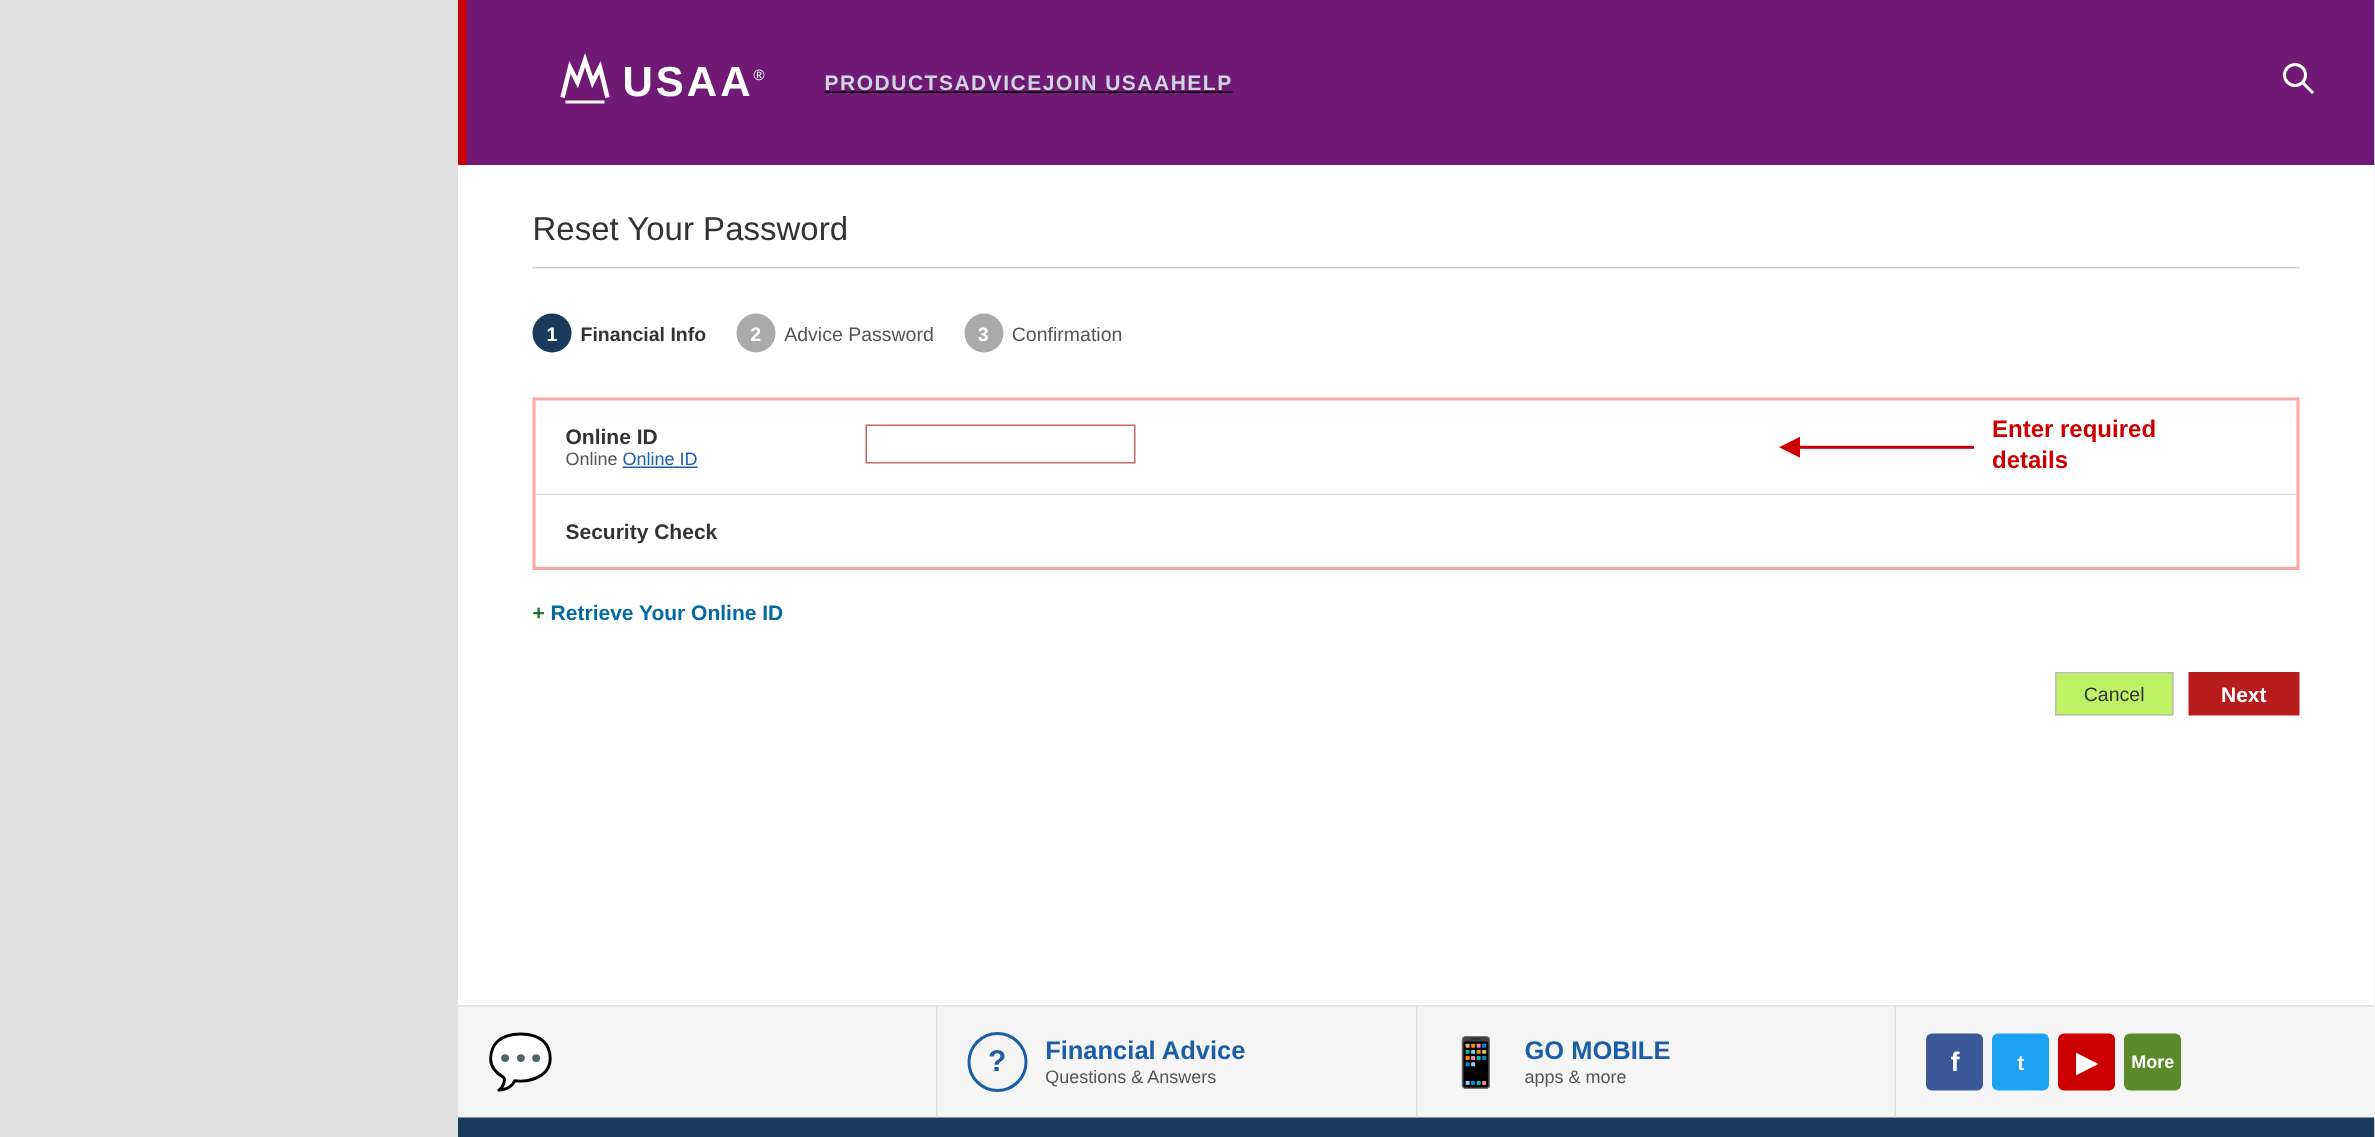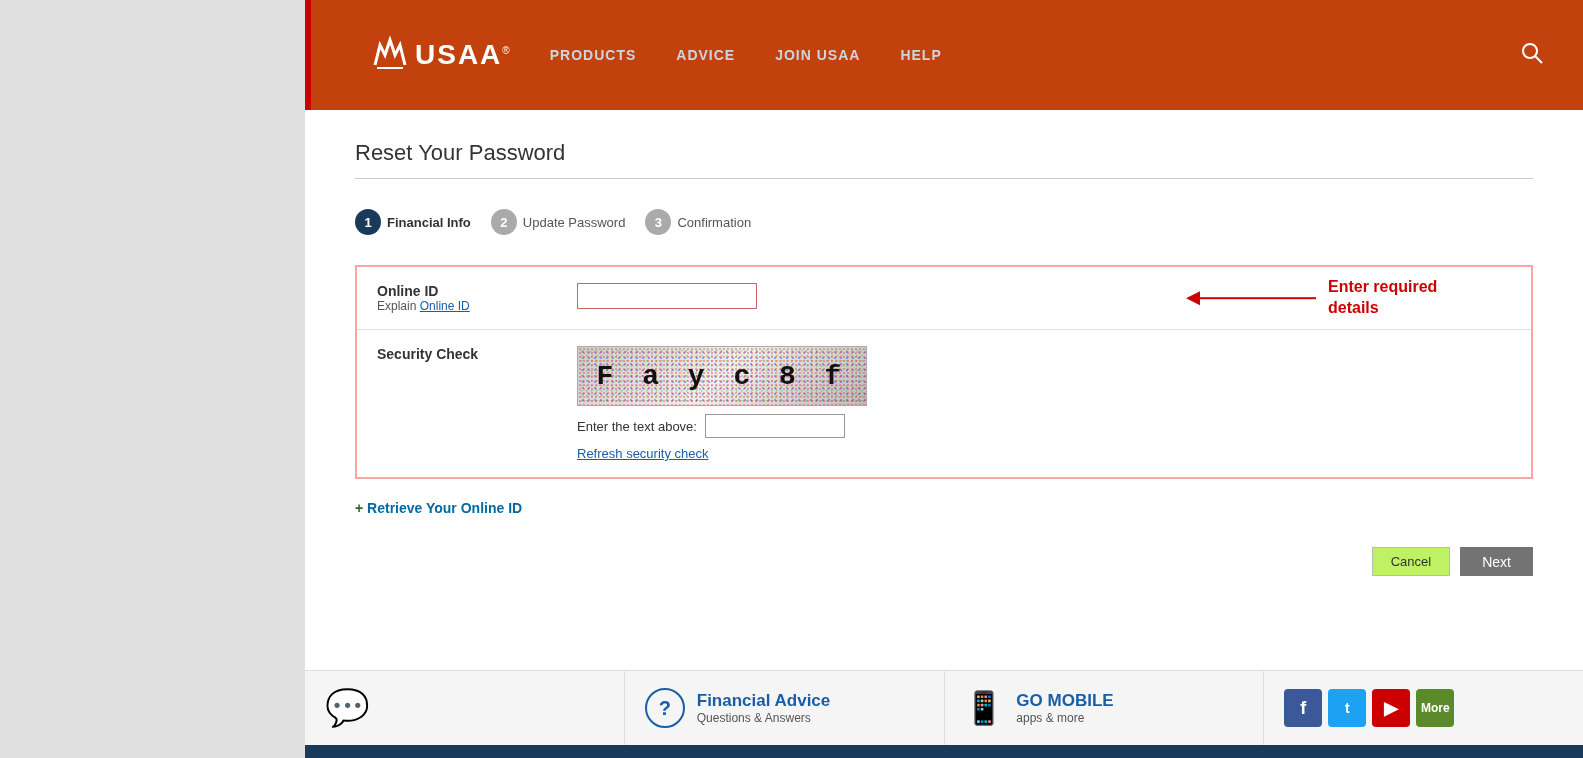--- a/index.html
+++ b/index.html
@@ -1,20 +1,20 @@
 <!DOCTYPE html>
 <html><head>
   <meta charset="utf-8">
   <style>
     * { box-sizing: border-box; margin: 0; padding: 0; }
     body { font-family: Arial, sans-serif; background: #e8e8e8; min-height: 758px; }
 
     
     .header {
-      background: #c2410c;
+      background: #701a75;
       height: 110px;
       display: flex;
       align-items: center;
       padding: 0 40px;
       position: relative;
       margin-left: 305px;
       margin-right: 0;
     }
     .header-left-bar {
       position: absolute;
@@ -31,22 +31,22 @@
       padding-left: 20px;
     }
     .logo-text {
       color: white;
       font-size: 28px;
       font-weight: bold;
       letter-spacing: 2px;
     }
     .nav-items {
       display: flex;
-      gap: 40px;
       flex: 1;
+      text-decoration: underline;
     }
     .nav-item {
       color: #ccd6e0;
       font-size: 14px;
       font-weight: bold;
       letter-spacing: 1px;
       cursor: pointer;
       text-decoration: none;
     }
     .search-icon-wrap {
@@ -250,22 +250,22 @@
       padding: 6px 18px;
       font-size: 13px;
       background: #bef264;
       border: 1px solid #bbb;
       color: #333;
       cursor: pointer;
     }
     .btn-next {
       padding: 6px 22px;
       font-size: 14px;
-      font-weight: normal;
-      background: #737373;
+      font-weight: bold;
+      background: #b91c1c;
       border: none;
       color: white;
       cursor: pointer;
       text-align: right;
     }
 
     
     .footer-widgets {
       background: #f5f5f5;
       display: flex;
@@ -364,35 +364,35 @@
 <div class="main-wrapper">
   <h1 class="page-title">Reset Your Password</h1>
 
   <div class="steps-row">
     <div class="step">
       <div class="step-circle active">1</div>
       <span class="step-label active">Financial Info</span>
     </div>
     <div class="step">
       <div class="step-circle inactive">2</div>
-      <span class="step-label">Update Password</span>
+      <span class="step-label">Advice Password</span>
     </div>
     <div class="step">
       <div class="step-circle inactive">3</div>
       <span class="step-label">Confirmation</span>
     </div>
   </div>
 
   <div class="form-section">
 
     <div class="form-row" style="position:relative;">
       <div class="form-label-col">
         <div class="form-label">Online ID</div>
         <div class="form-sublabel">
-          <span>Explain</span>
+          <span>Online</span>
           <a>Online ID</a>
         </div>
       </div>
       <div class="form-control-col">
         <input type="text" class="text-input" style="">
       </div>
 
       <div class="annotation-area" style="right:43px; top:50%; transform:translateY(-50%); display:flex; align-items:center; gap:12px; position:absolute;">
         <div style="display:flex;align-items:center;">
           <div style="width:120px;height:2px;background:#cc0000;position:relative;">
@@ -400,31 +400,20 @@
           </div>
         </div>
         <div class="annotation-text">Enter required details</div>
       </div>
     </div>
 
     <div class="form-row">
       <div class="form-label-col">
         <div class="form-label">Security Check</div>
       </div>
-      <div class="form-control-col">
-        <div class="captcha-img">
-          <div class="captcha-noise"></div>
-          <span class="captcha-text">F a y c 8 f</span>
-        </div>
-        <div class="captcha-enter-row">
-          <span class="captcha-enter-label">Enter the text above:</span>
-          <input type="text" class="captcha-input" style="">
-        </div>
-        <a class="refresh-link">Refresh security check</a>
-      </div>
     </div>
   </div>
 
   <div class="retrieve-link-row">
     <a class="retrieve-link">Retrieve Your Online ID</a>
   </div>
 
   <div class="button-row">
     <button class="btn-cancel">Cancel</button>
     <button class="btn-next">Next</button>

